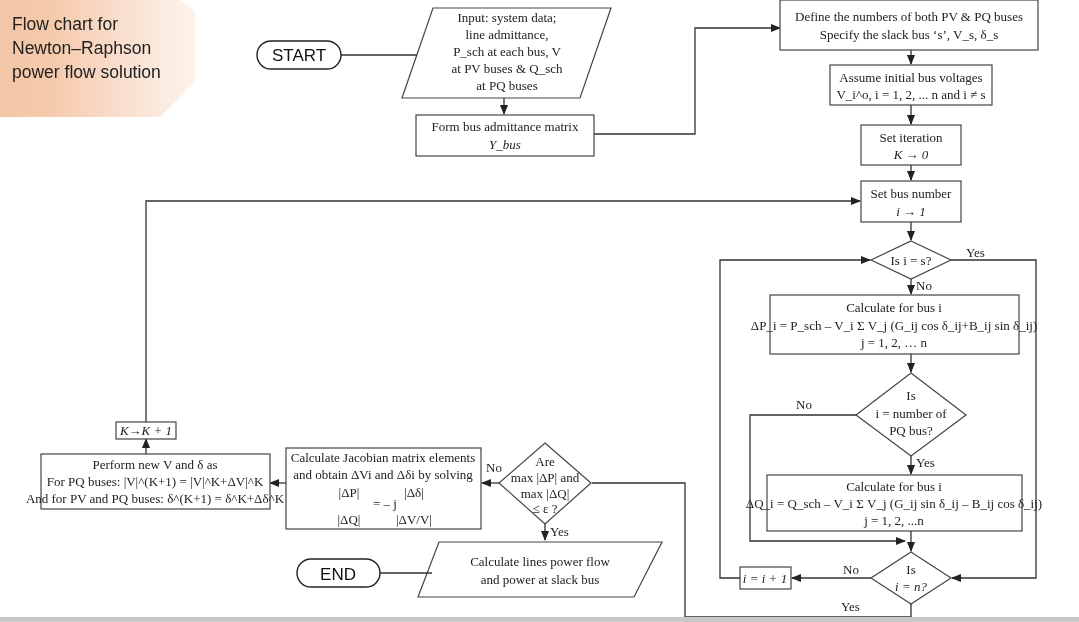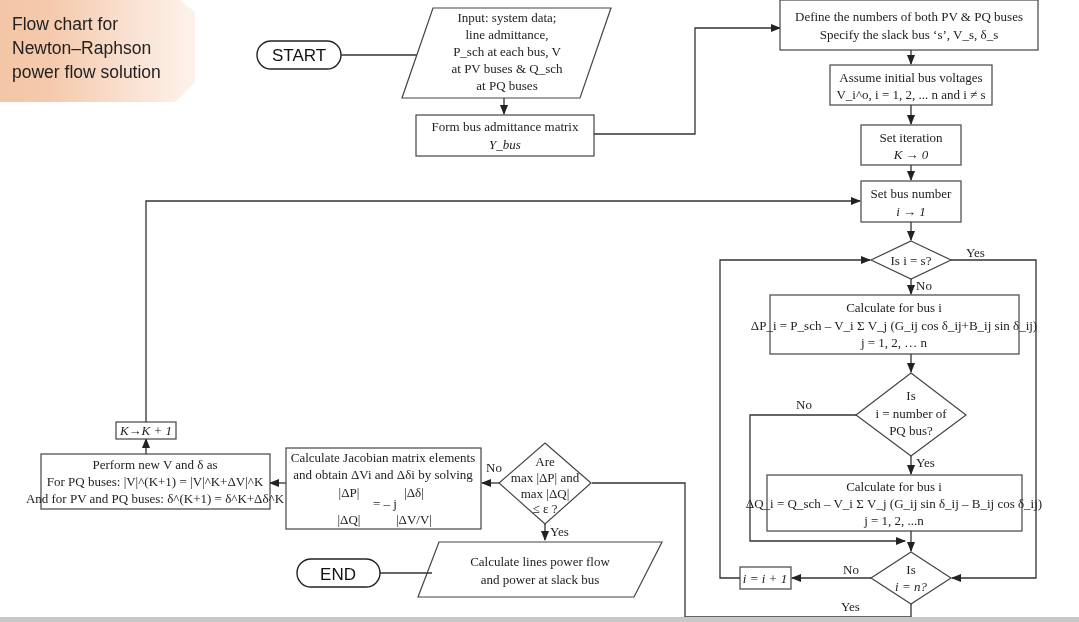--- a/index.html
+++ b/index.html
@@ -1,18 +1,18 @@
 <!DOCTYPE html>
 <html><head>
 <meta charset="utf-8">
 <style>
   html, body { margin: 0; padding: 0; background: #ffffff; }
   body { width: 1079px; height: 622px; position: relative; overflow: hidden; font-family: "Liberation Serif", serif; color: #222; }
   .title-tab {
-    position: absolute; left: 0; top: 0; width: 195px; height: 102px;
+    position: absolute; left: 0; top: 0; width: 195px; height: 117px;
     background: linear-gradient(90deg, #f3c6a7 0%, #f5c9ab 25%, #f9e0d0 65%, #fdf3ec 100%);
     clip-path: polygon(0 0, 180px 0, 195px 12px, 195px 82px, 160px 117px, 0 117px);
   }
   .title-text {
     position: absolute; left: 12px; top: 12px; font-family: "Liberation Sans", sans-serif;
     font-size: 17.5px; line-height: 24px; color: #222; white-space: pre-line;
   }
   svg { position: absolute; left: 0; top: 0; }
   .t { font-family: "Liberation Serif", serif; font-size: 13px; fill: #222; }
   .ts { font-family: "Liberation Sans", sans-serif; font-size: 17px; fill: #111; }

